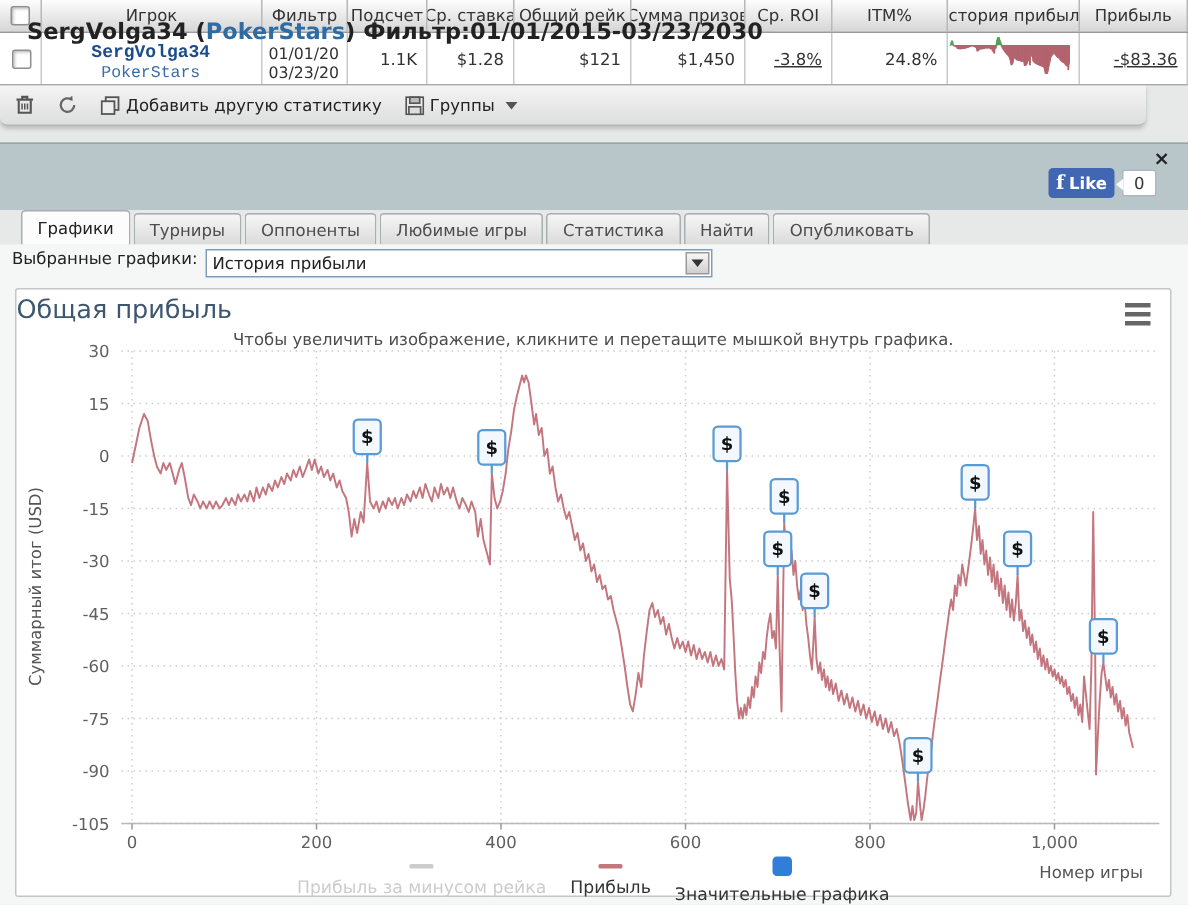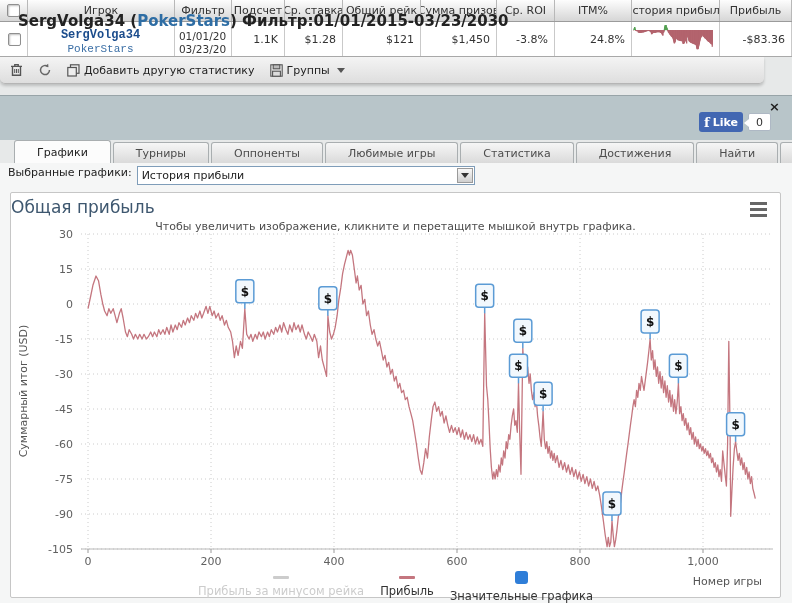--- a/index.html
+++ b/index.html
@@ -19,21 +19,21 @@
     overflow:hidden; white-space:nowrap; }
   .cell.center { justify-content:center; padding-right:0; }
   .cell.left { justify-content:flex-start; padding-left:5px; padding-right:0; }
   .checkbox { width:13px; height:13px; background:#fff; border:1px solid #8f8f8f;
     box-shadow:inset 1px 1px 2px rgba(0,0,0,.25); border-radius:2px; }
   .player-cell { flex-direction:column; align-items:flex-start; justify-content:center;font-family:Liberation Mono, monospace; }
   .player-name { font-weight:bold; color:#1b4c8c; font-size:12px; line-height:14px; }
   .player-site { color:#3a6ea5; font-size:11px; line-height:14px; }
   .filter-cell { flex-direction:column; align-items:flex-start; justify-content:center; }
   .filter-cell span { font-size:10.5px; line-height:13px; color:#333; }
-  .neg { color:#c9758a; }
+  .neg { color:#c9758a;text-decoration:underline; }
 
   
   #toolbar { position:absolute; top:57px; left:0; width:764px; height:27px;
     background:linear-gradient(#f4f4f4,#dedede); border-bottom:1px solid #b5b5b5;
     border-radius:0 0 5px 5px; box-shadow:0 2px 3px rgba(0,0,0,.18);
     display:flex; align-items:center; gap:15px; padding-left:10px; font-size:11px; color:#222; }
   .tool { display:flex; align-items:center; gap:4px; cursor:default; }
   .caret-down { width:0; height:0; border-left:4px solid transparent; border-right:4px solid transparent;
     border-top:5px solid #555; margin-left:3px; }
 
@@ -47,21 +47,21 @@
     display:flex; align-items:center; justify-content:center; gap:3px; }
   #fb-count { position:absolute; left:748px; top:113px; width:23px; height:18px; background:#fff;
     border:1px solid #aeb8c4; border-radius:2px; font-size:11px; color:#333;
     display:flex; align-items:center; justify-content:center; }
   #fb-count:before { content:""; position:absolute; left:-5px; top:5px; width:0; height:0;
     border-top:4px solid transparent; border-bottom:4px solid transparent; border-right:5px solid #fff; }
   #panel-close { position:absolute; left:769px; top:99px; font-size:13px; font-weight:bold; color:#222; }
 
   
   #tabs { position:absolute; top:140px; left:14px; height:23px; display:flex; gap:2px; align-items:flex-end; }
-  .tab { height:21px; padding:0 22px; display:flex; align-items:center;
+  .tab { height:21px; padding:0 10px; display:flex; align-items:center;
     background:linear-gradient(#f6f6f6,#dadada); border:1px solid #a9aeb0; border-bottom:none;
     border-radius:3px 3px 0 0; font-size:11px; color:#4c4c4c; white-space:nowrap; }
   .tab.active { height:23px; background:#fcfcfc; color:#222; position:relative; z-index:3; }
 
   #content { position:absolute; top:163px; left:0; width:792px; height:440px; background:#f5f6f6; }
 
   
   #select-row { position:absolute; top:166px; left:8px; display:flex; align-items:flex-start; gap:5px; }
   #select-label { font-size:11px; color:#222; }
   #graph-select { position:relative; width:338px; height:19px; background:#fff;
@@ -590,21 +590,20 @@
 </div>
 <div id="fb-count">0</div>
 <div id="panel-close">×</div>
 
 <div id="tabs">
     <div class="tab active">Графики</div>
     <div class="tab">Турниры</div>
     <div class="tab">Оппоненты</div>
     <div class="tab">Любимые игры</div>
     <div class="tab">Статистика</div>
-    <div class="tab">Достижения</div>
     <div class="tab">Найти</div>
     <div class="tab">Опубликовать</div>
   </div>
 <div id="content"></div>
 
 <div id="select-row">
   <span id="select-label">Выбранные графики:</span>
   <div id="graph-select">
     <span>История прибыли</span>
     <span class="arrow-btn"></span>

